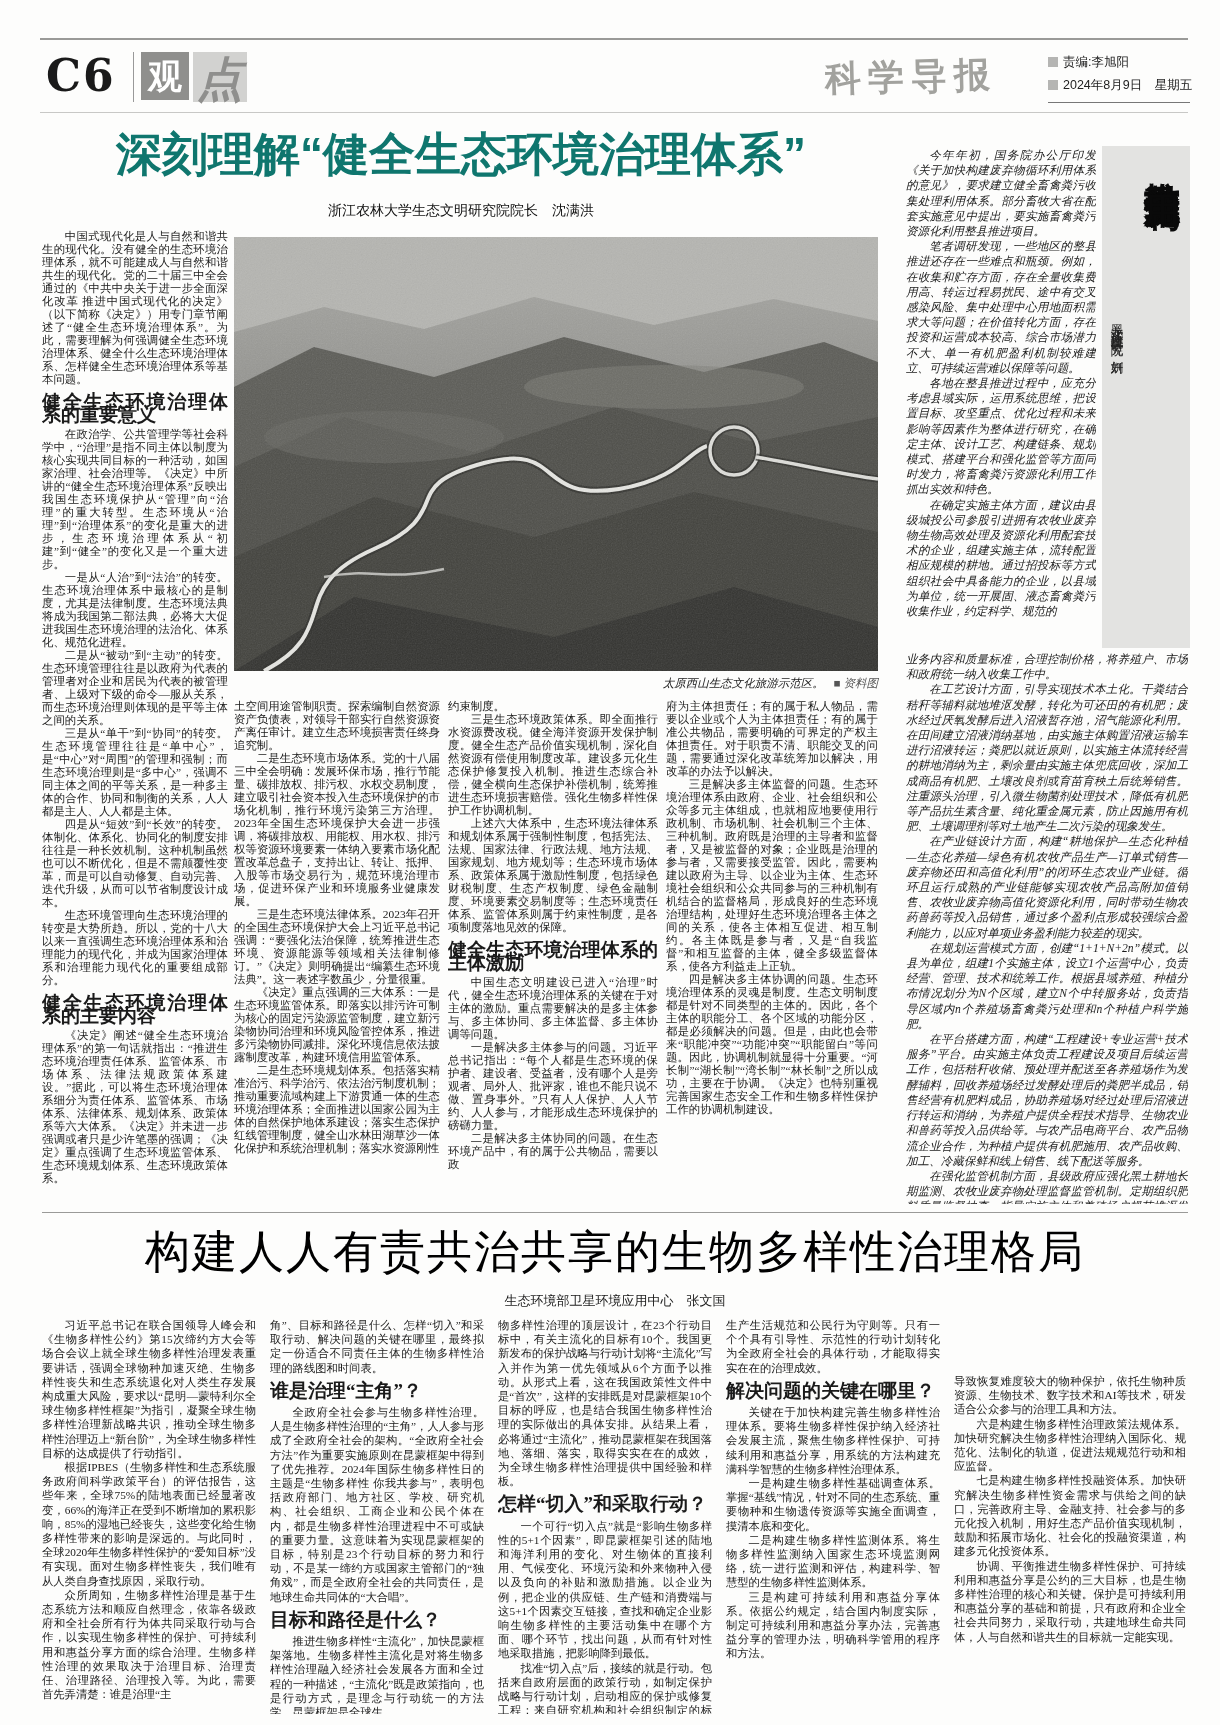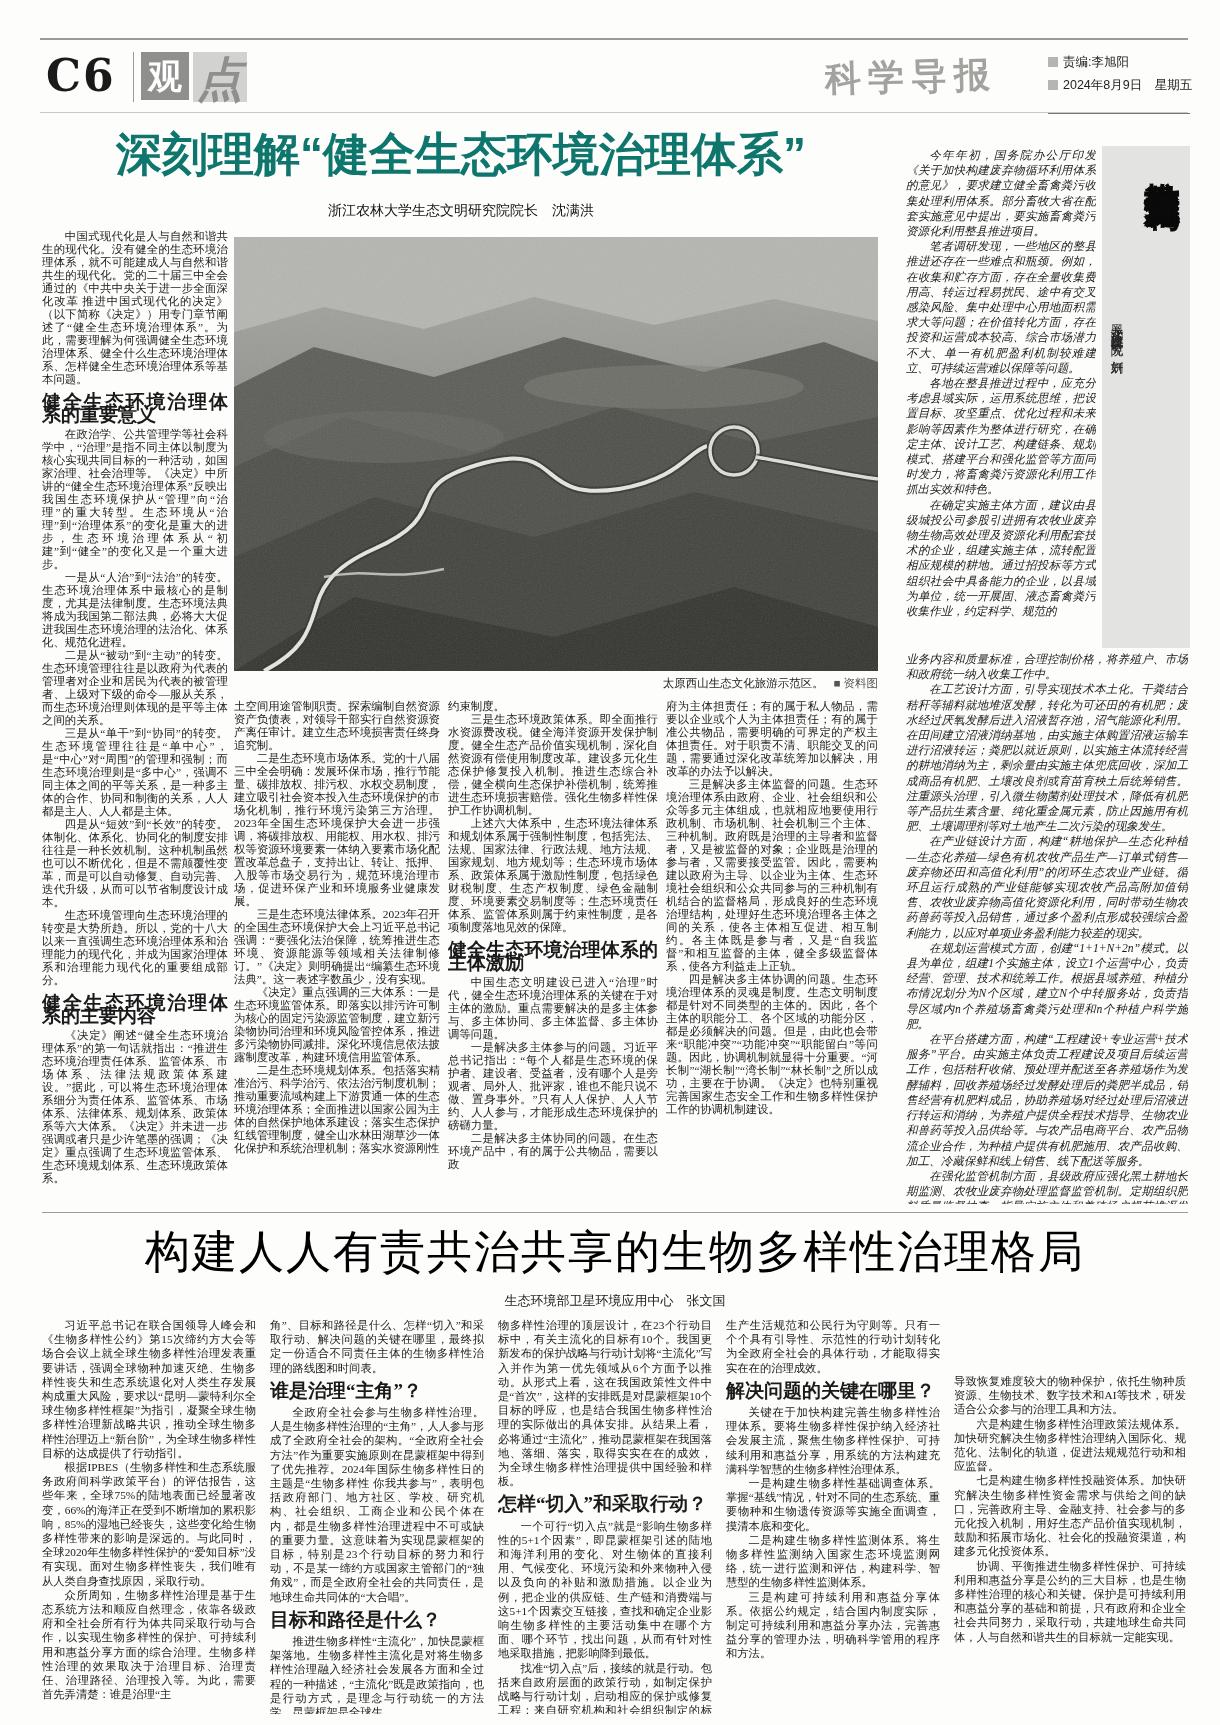--- a/index.html
+++ b/index.html
@@ -4,38 +4,38 @@
 <style>
   html,body{margin:0;padding:0;background:#e8e8e6;}
   #page{position:relative;width:1220px;height:1725px;background:#fdfdfc;font-family:"Liberation Serif","DejaVu Serif",serif;color:#1a1a1a;overflow:hidden;}
   .rule{position:absolute;background:#9a9a98;}
   
   #pageno{position:absolute;left:46px;top:50px;font-family:"DejaVu Serif",serif;font-weight:bold;font-size:44px;letter-spacing:2px;}
   #sec-vrule{position:absolute;left:133px;top:52px;width:1px;height:50px;background:#999;}
   #sec-box1{position:absolute;left:141px;top:52px;width:48px;height:48px;background:#8f8f8d;color:#fff;font-family:"Liberation Sans",sans-serif;font-weight:900;font-size:34px;text-align:center;line-height:48px;}
   #sec-box2{position:absolute;left:193px;top:52px;width:54px;height:50px;background:#d2d2d0;color:#8f8f8d;font-family:"DejaVu Serif",serif;font-style:italic;font-weight:bold;font-size:46px;text-align:center;line-height:54px;overflow:visible;}
   #masthead{position:absolute;left:825px;top:52px;width:230px;color:#a2a29e;font-family:"DejaVu Serif",serif;font-weight:bold;font-size:36px;letter-spacing:7px;transform:rotate(-1.5deg);white-space:nowrap;}
-  #edbox{position:absolute;left:1048px;top:48px;width:142px;font-family:"Liberation Sans",sans-serif;font-size:12.5px;color:#222;border-bottom:1px solid #777;padding-bottom:19px;}
+  #edbox{position:absolute;left:1048px;top:48px;width:142px;font-family:"Liberation Sans",sans-serif;font-size:12.5px;color:#222;border-bottom:1px solid #777;padding-bottom:8px;}
   #edbox .ln{margin-top:6px;white-space:nowrap;}
   #edbox .sq{display:inline-block;width:10px;height:10px;background:#b5b5b3;margin-right:5px;vertical-align:-1px;}
   
   #m-headline{position:absolute;left:42px;top:124px;width:838px;text-align:center;font-family:"Liberation Sans","DejaVu Sans",sans-serif;font-weight:900;font-size:46px;letter-spacing:0px;color:#0f766e;}
   #m-byline{position:absolute;left:42px;top:202px;width:838px;text-align:center;font-size:14px;color:#111;}
   .col{position:absolute;font-size:11.4px;line-height:13px;text-align:justify;overflow:hidden;}
   .para{margin:0;text-indent:2em;}
   .para.cont{text-indent:0;}
   h3.subhead{margin:9px 0 7px 0;font-family:Liberation Serif, serif;font-weight:bold;font-size:19px;text-indent:0;}
   #m-col1{left:42px;top:230px;width:186px;height:968px;}
   #m-col2{left:234px;top:700px;width:206px;height:504px;}
   #m-col3{left:448px;top:700px;width:210px;height:504px;}
   #m-col4{left:666px;top:700px;width:212px;height:504px;}
   
   #photo{position:absolute;left:234px;top:237px;width:644px;height:434px;background:#555;}
   #photo svg{display:block;}
-  #caption{position:absolute;left:234px;top:676px;width:644px;text-align:right;font-size:11.5px;color:#222;}
+  #caption{position:absolute;left:234px;top:676px;width:644px;text-align:right;font-size:11.5px;color:#222;font-style:italic;}
   #caption .credit{color:#555;margin-left:10px;}
   
   .scol{position:absolute;font-family:"Liberation Serif",serif;font-style:italic;font-size:11.6px;line-height:15.2px;text-align:justify;overflow:hidden;}
   #s-coltop{left:906px;top:148px;width:190px;height:498px;}
   #s-colbot{left:906px;top:652px;width:282px;height:552px;}
   #s-titlebox{position:absolute;left:1102px;top:146px;width:88px;height:502px;background:#e3e3e1;}
   #s-title{position:absolute;right:4px;top:8px;height:488px;writing-mode:vertical-rl;font-family:"Liberation Sans",sans-serif;font-weight:900;font-size:36px;letter-spacing:1px;color:#0a0a0a;}
   #s-author{position:absolute;left:6px;top:168px;height:330px;writing-mode:vertical-rl;font-family:"Liberation Sans",sans-serif;font-size:12.5px;letter-spacing:2px;color:#222;}
   
   #b-rule{left:42px;top:1212px;width:1146px;height:1px;}
@@ -108,21 +108,21 @@
       <p class="para">二是从“被动”到“主动”的转变。生态环境管理往往是以政府为代表的管理者对企业和居民为代表的被管理者、上级对下级的命令—服从关系，而生态环境治理则体现的是平等主体之间的关系。</p>
       <p class="para">三是从“单干”到“协同”的转变。生态环境管理往往是“单中心”，是“中心”对“周围”的管理和强制；而生态环境治理则是“多中心”，强调不同主体之间的平等关系，是一种多主体的合作、协同和制衡的关系，人人都是主人、人人都是主体。</p>
       <p class="para">四是从“短效”到“长效”的转变。体制化、体系化、协同化的制度安排往往是一种长效机制。这种机制虽然也可以不断优化，但是不需颠覆性变革，而是可以自动修复、自动完善、迭代升级，从而可以节省制度设计成本。</p>
       <p class="para">生态环境管理向生态环境治理的转变是大势所趋。所以，党的十八大以来一直强调生态环境治理体系和治理能力的现代化，并成为国家治理体系和治理能力现代化的重要组成部分。</p>
       <h3 class="subhead">健全生态环境治理体系的主要内容</h3>
       <p class="para">《决定》阐述“健全生态环境治理体系”的第一句话就指出：“推进生态环境治理责任体系、监管体系、市场体系、法律法规政策体系建设。”据此，可以将生态环境治理体系细分为责任体系、监管体系、市场体系、法律体系、规划体系、政策体系等六大体系。《决定》并未进一步强调或者只是少许笔墨的强调；《决定》重点强调了生态环境监管体系、生态环境规划体系、生态环境政策体系。</p>
     </div>
   <div id="m-col2" class="col">
       <p class="para cont">土空间用途管制职责。探索编制自然资源资产负债表，对领导干部实行自然资源资产离任审计。建立生态环境损害责任终身追究制。</p>
       <p class="para">二是生态环境市场体系。党的十八届三中全会明确：发展环保市场，推行节能量、碳排放权、排污权、水权交易制度，建立吸引社会资本投入生态环境保护的市场化机制，推行环境污染第三方治理。2023年全国生态环境保护大会进一步强调，将碳排放权、用能权、用水权、排污权等资源环境要素一体纳入要素市场化配置改革总盘子，支持出让、转让、抵押、入股等市场交易行为，规范环境治理市场，促进环保产业和环境服务业健康发展。</p>
-      <p class="para">三是生态环境法律体系。2023年召开的全国生态环境保护大会上习近平总书记强调：“要强化法治保障，统筹推进生态环境、资源能源等领域相关法律制修订。”《决定》则明确提出“编纂生态环境法典”。这一表述字数虽少，没有实现。</p>
+      <p class="para">三是生态环境法律体系。2023年召开的全国生态环境保护大会上习近平总书记强调：“要强化法治保障，统筹推进生态环境、资源能源等领域相关法律制修订。”《决定》则明确提出“编纂生态环境法典”。这一表述字数虽少，分量很重。</p>
       <p class="para">《决定》重点强调的三大体系：一是生态环境监管体系。即落实以排污许可制为核心的固定污染源监管制度，建立新污染物协同治理和环境风险管控体系，推进多污染物协同减排。深化环境信息依法披露制度改革，构建环境信用监管体系。</p>
       <p class="para">二是生态环境规划体系。包括落实精准治污、科学治污、依法治污制度机制；推动重要流域构建上下游贯通一体的生态环境治理体系；全面推进以国家公园为主体的自然保护地体系建设；落实生态保护红线管理制度，健全山水林田湖草沙一体化保护和系统治理机制；落实水资源刚性</p>
     </div>
   <div id="m-col3" class="col">
       <p class="para cont">约束制度。</p>
       <p class="para">三是生态环境政策体系。即全面推行水资源费改税。健全海洋资源开发保护制度。健全生态产品价值实现机制，深化自然资源有偿使用制度改革。建设多元化生态保护修复投入机制。推进生态综合补偿，健全横向生态保护补偿机制，统筹推进生态环境损害赔偿。强化生物多样性保护工作协调机制。</p>
       <p class="para">上述六大体系中，生态环境法律体系和规划体系属于强制性制度，包括宪法、法规、国家法律、行政法规、地方法规、国家规划、地方规划等；生态环境市场体系、政策体系属于激励性制度，包括绿色财税制度、生态产权制度、绿色金融制度、环境要素交易制度等；生态环境责任体系、监管体系则属于约束性制度，是各项制度落地见效的保障。</p>
       <h3 class="subhead">健全生态环境治理体系的主体激励</h3>
       <p class="para">中国生态文明建设已进入“治理”时代，健全生态环境治理体系的关键在于对主体的激励。重点需要解决的是多主体参与、多主体协同、多主体监督、多主体协调等问题。</p>
       <p class="para">一是解决多主体参与的问题。习近平总书记指出：“每个人都是生态环境的保护者、建设者、受益者，没有哪个人是旁观者、局外人、批评家，谁也不能只说不做、置身事外。”只有人人保护、人人节约、人人参与，才能形成生态环境保护的磅礴力量。</p>

